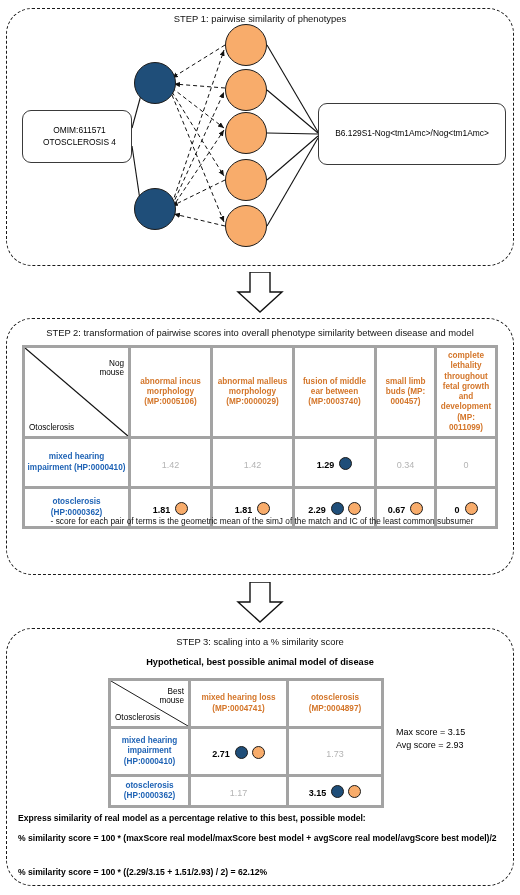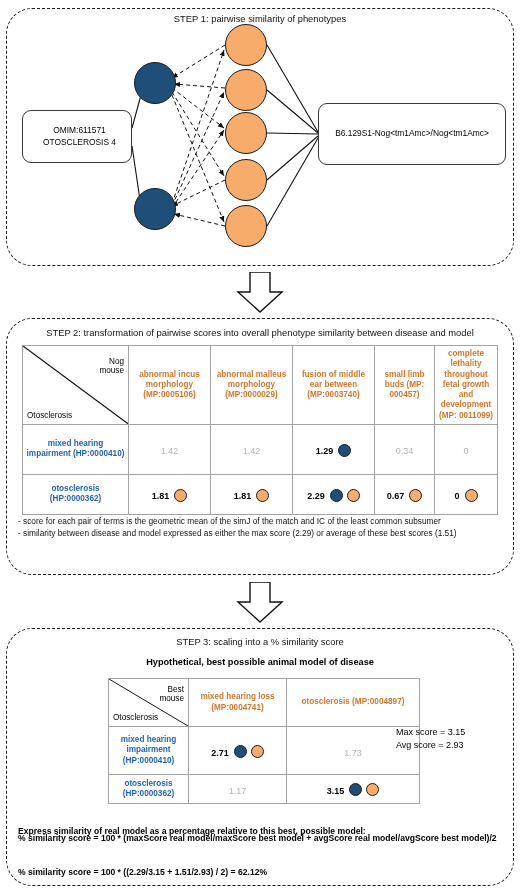--- a/index.html
+++ b/index.html
@@ -13,44 +13,44 @@
   #t1{top:13px;} #t2{top:327px;text-align:center;} #t3{top:636px;}
   .rbox{position:absolute;border:1.1px solid #3a3a3a;border-radius:9px;background:#fff;
         display:flex;align-items:center;justify-content:center;text-align:center;
         font-size:8.4px;line-height:1.35;box-sizing:border-box;padding:3px;}
   #box-omim{left:22px;top:110px;width:110px;height:53px;padding-left:8px;}
   #box-model{left:318px;top:103px;width:188px;height:62px;}
   #svg1{position:absolute;left:0;top:0;width:520px;height:895px;pointer-events:none;}
   .node{position:absolute;border-radius:50%;border:1.1px solid #1b1b1b;box-sizing:border-box;}
   .node.blue{background:#1F4E79;} .node.orange{background:#F8AC6B;}
   table.grid{position:absolute;border-collapse:collapse;background:#fff;}
-  table.grid td{border:1px solid #a3a3a3;vertical-align:middle;box-sizing:border-box;}
+  table.grid td{border:3px solid #a3a3a3;vertical-align:middle;box-sizing:border-box;}
   #tbl2{left:22px;top:345px;width:476px;}
   #tbl2 .hdr{height:60px;}
-  #tbl3{left:108px;top:678px;width:312px;}
+  #tbl3{left:108px;top:678px;width:276px;}
   .corner{position:relative;padding:3px 19px;}
   .corner .nog{position:absolute;right:4px;top:11px;text-align:right;font-size:8.2px;line-height:1.15;}
   .corner .dis{position:absolute;left:4px;bottom:4px;font-size:8.2px;}
   .corner svg{position:absolute;left:0;top:0;width:100%;height:100%;}
   .colhdr{color:#D4762A;font-weight:bold;font-size:8.2px;text-align:center;line-height:1.25;padding:3px 2px;}
   .rowhdr{color:#1F63B5;font-weight:bold;font-size:8.2px;text-align:center;line-height:1.25;padding:3px 2px;}
   .cell{text-align:center;padding:5px 2px;}
   .val{font-weight:bold;font-size:9px;color:#000;}
   .val.muted{font-weight:normal;color:#b4b4b4;margin-top:20px;}
   .dots{display:inline-flex;gap:4px;vertical-align:middle;margin-left:5px;}
   .dot{width:11px;height:11px;border-radius:50%;border:1px solid #1b1b1b;display:inline-block;}
   .dot.blue{background:#1F4E79;} .dot.orange{background:#F8AC6B;}
-  .notes{position:absolute;left:18px;font-size:8.3px;line-height:1.42;color:#111;width:488px;}
+  .notes{position:absolute;left:18px;font-size:8.3px;line-height:1.42;color:#111;width:488px;text-align:center;}
   #notes2{top:516px;}
   .arrow{position:absolute;}
   .sub-head{position:absolute;width:100%;text-align:center;font-weight:bold;font-size:9.2px;}
   #sh3{top:657px;}
   .scores{position:absolute;left:396px;top:726px;font-size:9px;line-height:1.45;}
   .formula{position:absolute;left:18px;font-weight:bold;font-size:8.6px;line-height:1.5;width:490px;}
-  #f0{top:812px;margin-top:13px;} #f1{top:832px;} #f2{top:866px;}
+  #f0{top:812px;} #f1{top:832px;} #f2{top:866px;}
 </style>
 </head>
 <body>
 
 <div class="panel" id="panel-step1"></div>
 <div class="step-title" id="t1">STEP 1: pairwise similarity of phenotypes</div>
 
 <svg id="svg1">
   <defs>
     <marker id="ah" markerWidth="7" markerHeight="7" refX="6" refY="2.6" orient="auto">
@@ -143,21 +143,20 @@
           </span></td>
     <td class="cell"><span class="val">0</span><span class="dots">
             <span class="dot orange"></span>
           </span></td>
   </tr>
 </tbody>
   </table>
 
 <div class="notes" id="notes2">
   <div>- score for each pair of terms is the geometric mean of the simJ of the match and IC of the least common subsumer</div>
-  <div>- similarity between disease and model expressed as either the max score (2.29) or average of these best scores (1.51)</div>
 </div>
 
 <svg class="arrow" style="left:236px;top:582px;width:48px;height:42px;">
   <path d="M14,0 L34,0 L34,20 L46,20 L24,40 L2,20 L14,20 z" fill="#fff" stroke="#111" stroke-width="1.4"></path>
 </svg>
 
 <div class="panel" id="panel-step3"></div>
 <div class="step-title" id="t3">STEP 3: scaling into a % similarity score</div>
 <div class="sub-head" id="sh3">Hypothetical, best possible animal model of disease</div>
 

